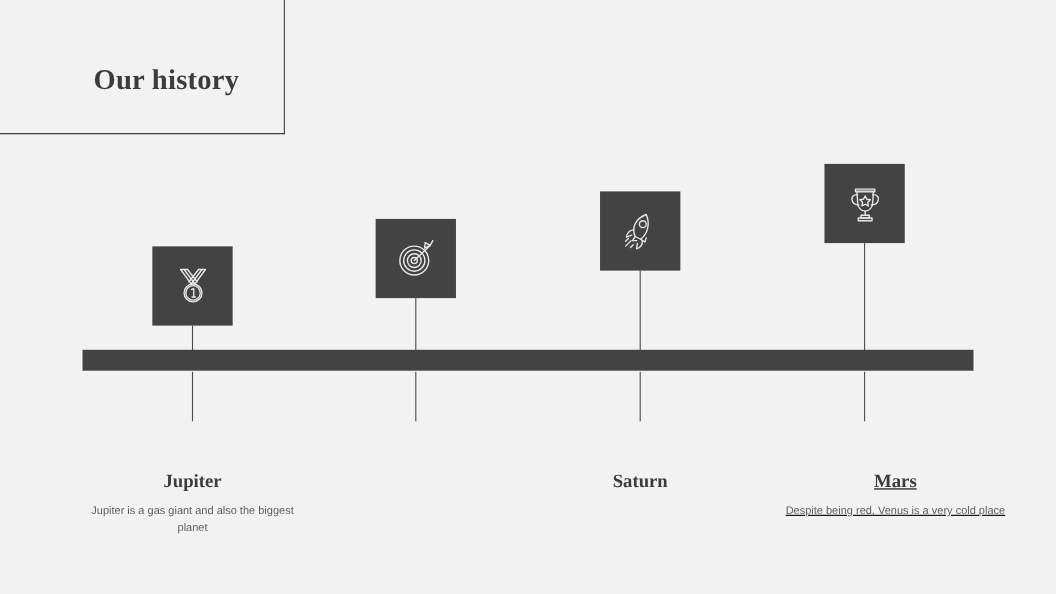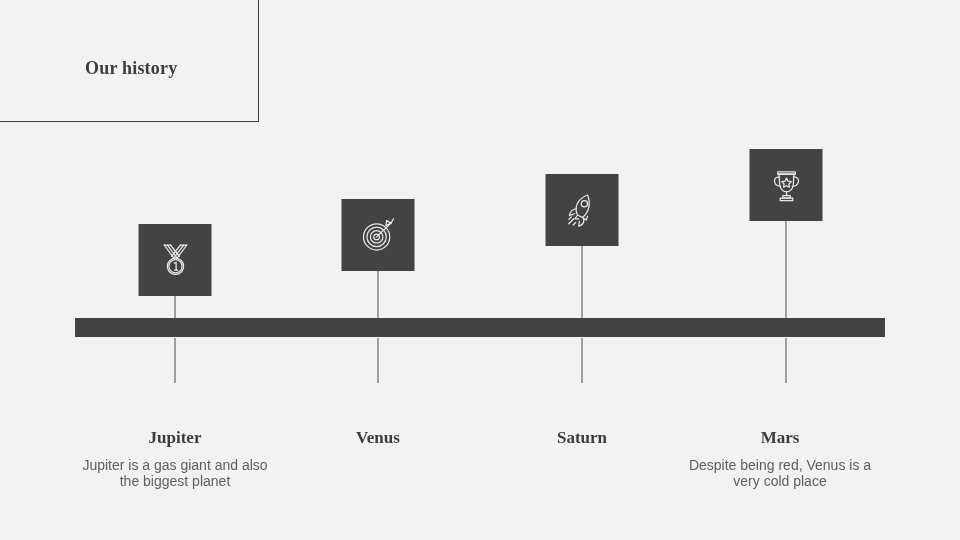--- a/index.html
+++ b/index.html
@@ -31,21 +31,21 @@
     border-top-color: transparent;
     border-left-color: transparent;
     box-sizing: border-box;
   }
   #page-title {
     position: absolute;
     left: 85px;
     top: 58px;
     font-family: "Liberation Serif", serif;
     font-weight: bold;
-    font-size: 18px;
+    font-size: 26px;
     letter-spacing: 0.2px;
     color: #3c3c3c;
     white-space: nowrap;
     text-align: right;
   }
 
   
   #timeline-bar {
     position: absolute;
     left: 75px;
@@ -102,21 +102,21 @@
     font-family: "Liberation Serif", serif;
     font-weight: bold;
     font-size: 17px;
     color: #3c3c3c;
     line-height: 22px;
     margin-top: 44px;
   }
   .caption-desc {
     margin-top: 8px;
     font-family: "Liberation Sans", sans-serif;
-    font-size: 14px;
+    font-size: 10px;
     color: #5e5e5e;
     line-height: 16px;
   }
 </style>
 </head>
 <body>
 
 <div id="slide">
 
   <div id="title-box"></div>
@@ -161,21 +161,20 @@
           <circle cx="29" cy="35" r="10"></circle>
           <circle cx="29" cy="35" r="4.5"></circle>
           <path d="M29 35 L52 13"></path>
           <path d="M45 9 L52 13 L56 6"></path>
           <path d="M45 9 L44 17 L52 13"></path>
         </svg>
       </span>
     </div>
     <div class="connector-down" style="left:378px;"></div>
     <div class="caption" style="left:378px;">
-      <div class="caption-title">Venus</div>
     </div>
   </div>
 
   <div class="milestone">
     <div class="connector-up" style="left:582px; top:246px; height:73px;"></div>
     <div class="icon-box" style="left:582px; top:174px;">
       <span>
         <svg viewBox="0 0 64 64" fill="none" stroke="#e8e8e8" stroke-width="2" stroke-linecap="round" stroke-linejoin="round">
           <path d="M24 40 C18 28 24 14 40 8 C46 22 42 36 32 44 Z"></path>
           <circle cx="35" cy="22" r="5"></circle>
@@ -205,19 +204,19 @@
           <path d="M21 19 C14 19 12 23 13 27 C14 32 19 34 23 34"></path>
           <path d="M43 19 C50 19 52 23 51 27 C50 32 45 34 41 34"></path>
           <path d="M32 43 L32 49"></path>
           <path d="M26 49 L38 49 L38 53 L26 53 Z"></path>
           <path d="M22 53 L42 53 L42 57 L22 57 Z"></path>
           <path d="M32 21 L34.4 25.8 L39.7 26.6 L35.8 30.3 L36.7 35.6 L32 33.1 L27.3 35.6 L28.2 30.3 L24.3 26.6 L29.6 25.8 Z"></path>
         </svg>
       </span>
     </div>
     <div class="connector-down" style="left:786px;"></div>
-    <div class="caption" style="left:780px;">
+    <div class="caption" style="left:814px;text-decoration:underline;">
       <div class="caption-title">Mars</div>
       <div class="caption-desc">Despite being red, Venus is a very cold place</div>
     </div>
   </div>
 
 </div>
 
 </body></html>

